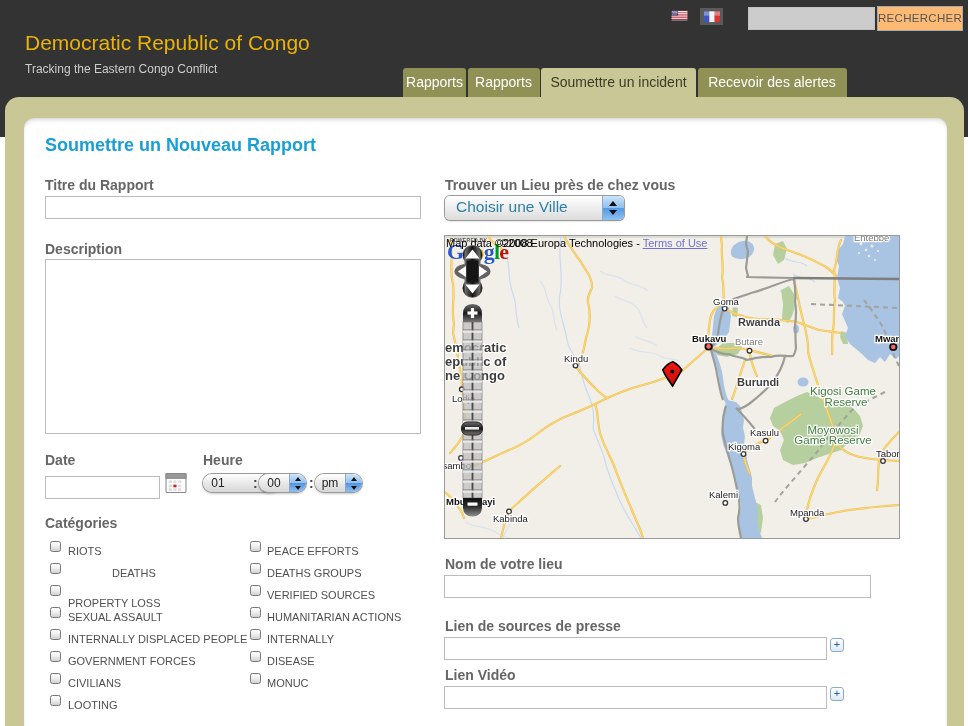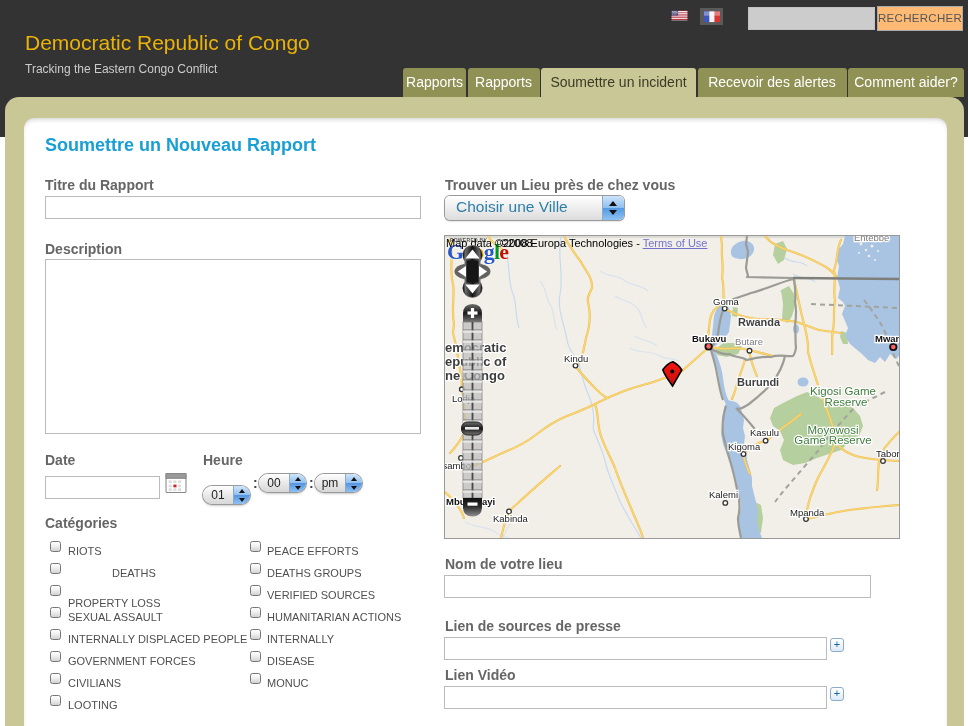--- a/index.html
+++ b/index.html
@@ -68,21 +68,20 @@
         <rect width="15" height="4" fill="#ffffff" opacity="0.35"></rect>
       </svg>
     </div>
   <div id="searchbox"></div>
   <div id="searchbtn">RECHERCHER</div>
   <div id="tabs">
     <div class="tab" style="width:63px;">Rapports</div>
       <div class="tab" style="width:72px;">Rapports</div>
       <div class="tab active" style="width:155px;">Soumettre un incident</div>
       <div class="tab" style="width:149px;">Recevoir des alertes</div>
-      <div class="tab" style="width:116px;margin-right:0;">Comment aider?</div>
   </div>
 </div>
 <div id="band">
 <div id="whitebox">
   <div id="heading">Soumettre un Nouveau Rapport</div>
   <div class="lbl" style="left:21px;top:59px;">Titre du Rapport</div>
   <div class="inbox" style="left:21px;top:78px;width:374px;height:21px;"></div>
   <div class="lbl" style="left:21px;top:123px;">Description</div>
   <div class="inbox" style="left:21px;top:141px;width:374px;height:173px;"></div>
   <div class="lbl" style="left:21px;top:334px;">Date</div>
@@ -96,21 +95,21 @@
           <rect x="12" y="8" width="3" height="2.6"></rect>
           <rect x="3" y="12" width="3" height="2.6"></rect>
           <rect x="12" y="12" width="3" height="2.6"></rect>
           <rect x="3" y="15.5" width="3" height="2.6"></rect>
           <rect x="7.5" y="15.5" width="3" height="2.6"></rect>
           <rect x="12" y="15.5" width="3" height="2.6"></rect>
         </g>
         <rect x="7.5" y="12" width="3" height="2.6" fill="#cc2222"></rect>
       </svg>
   <div class="lbl" style="left:179px;top:334px;">Heure</div>
-  <div class="spin" style="left:179px;top:368px;">
+  <div class="spin" style="left:179px;top:356px;padding-left:30px;">
         <div class="val">01</div>
         <div class="arr"></div>
       </div>
   <div class="colon" style="left:229px;top:357px;">:</div>
   <div class="spin" style="left:235px;top:356px;">
         <div class="val">00</div>
         <div class="arr"></div>
       </div>
   <div class="colon" style="left:285px;top:357px;">:</div>
   <div class="spin" style="left:291px;top:356px;">

